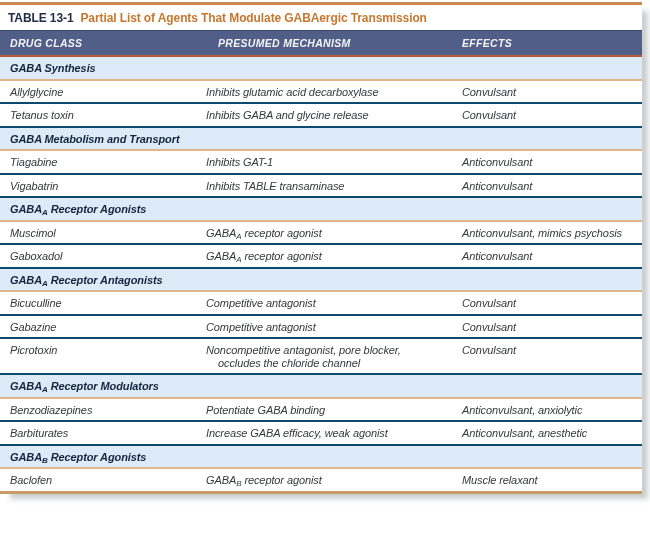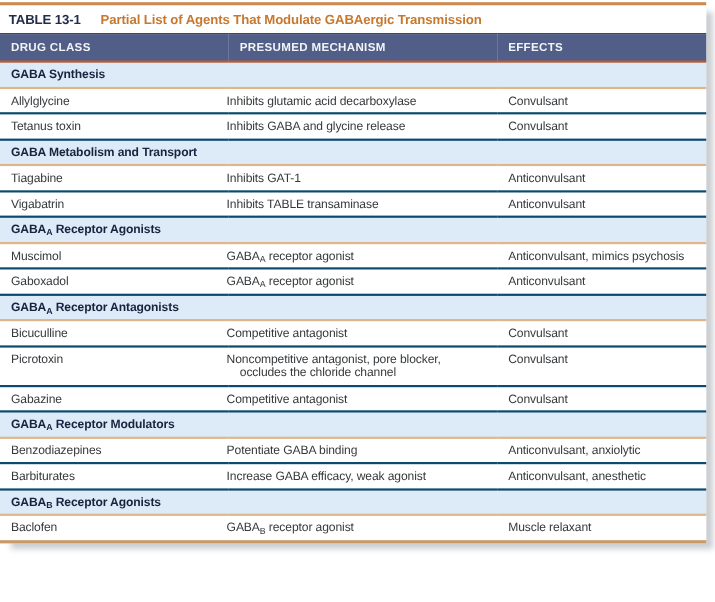--- a/index.html
+++ b/index.html
@@ -18,27 +18,28 @@
     box-shadow: 8px 7px 5px -2px rgba(160,166,172,0.55);
   }
 
   .table-title {
     padding: 6px 8px 5px 8px;
     font-size: 12px; line-height: 14px; font-weight: bold;
     letter-spacing: -0.1px;
     background: #ffffff;
     white-space: nowrap;
   }
-  .table-number { color: #232c48; margin-right: 18px; }
+  .table-number { color: #232c48; margin-right: 7px; }
   .table-caption { color: #c6782f; }
 
   table.agents {
     width: 100%;
     border-collapse: collapse;
     table-layout: fixed;
+    font-style: italic;
   }
   col.col-drug { width: 208px; }
   col.col-mech { width: 244px; }
   col.col-eff  { width: 190px; }
 
   thead th {
     background: #515e87;
     color: #f2f4f8;
     font-size: 10.5px; line-height: 12px; font-weight: bold;
     letter-spacing: 0.3px;
@@ -135,27 +136,27 @@
           </tr>
           <tr class="section-row">
             <td colspan="3">GABA<sub>A</sub> Receptor Antagonists</td>
           </tr>
           <tr class="body-row">
             <td>Bicuculline</td>
             <td class="mech">Competitive antagonist</td>
             <td>Convulsant</td>
           </tr>
           <tr class="body-row">
-            <td>Picrotoxin</td>
-            <td class="mech">Noncompetitive antagonist, pore blocker, occludes the chloride channel</td>
+            <td>Gabazine</td>
+            <td class="mech">Competitive antagonist</td>
             <td>Convulsant</td>
           </tr>
           <tr class="body-row">
-            <td>Gabazine</td>
-            <td class="mech">Competitive antagonist</td>
+            <td>Picrotoxin</td>
+            <td class="mech">Noncompetitive antagonist, pore blocker, occludes the chloride channel</td>
             <td>Convulsant</td>
           </tr>
           <tr class="section-row">
             <td colspan="3">GABA<sub>A</sub> Receptor Modulators</td>
           </tr>
           <tr class="body-row">
             <td>Benzodiazepines</td>
             <td class="mech">Potentiate GABA binding</td>
             <td>Anticonvulsant, anxiolytic</td>
           </tr>

